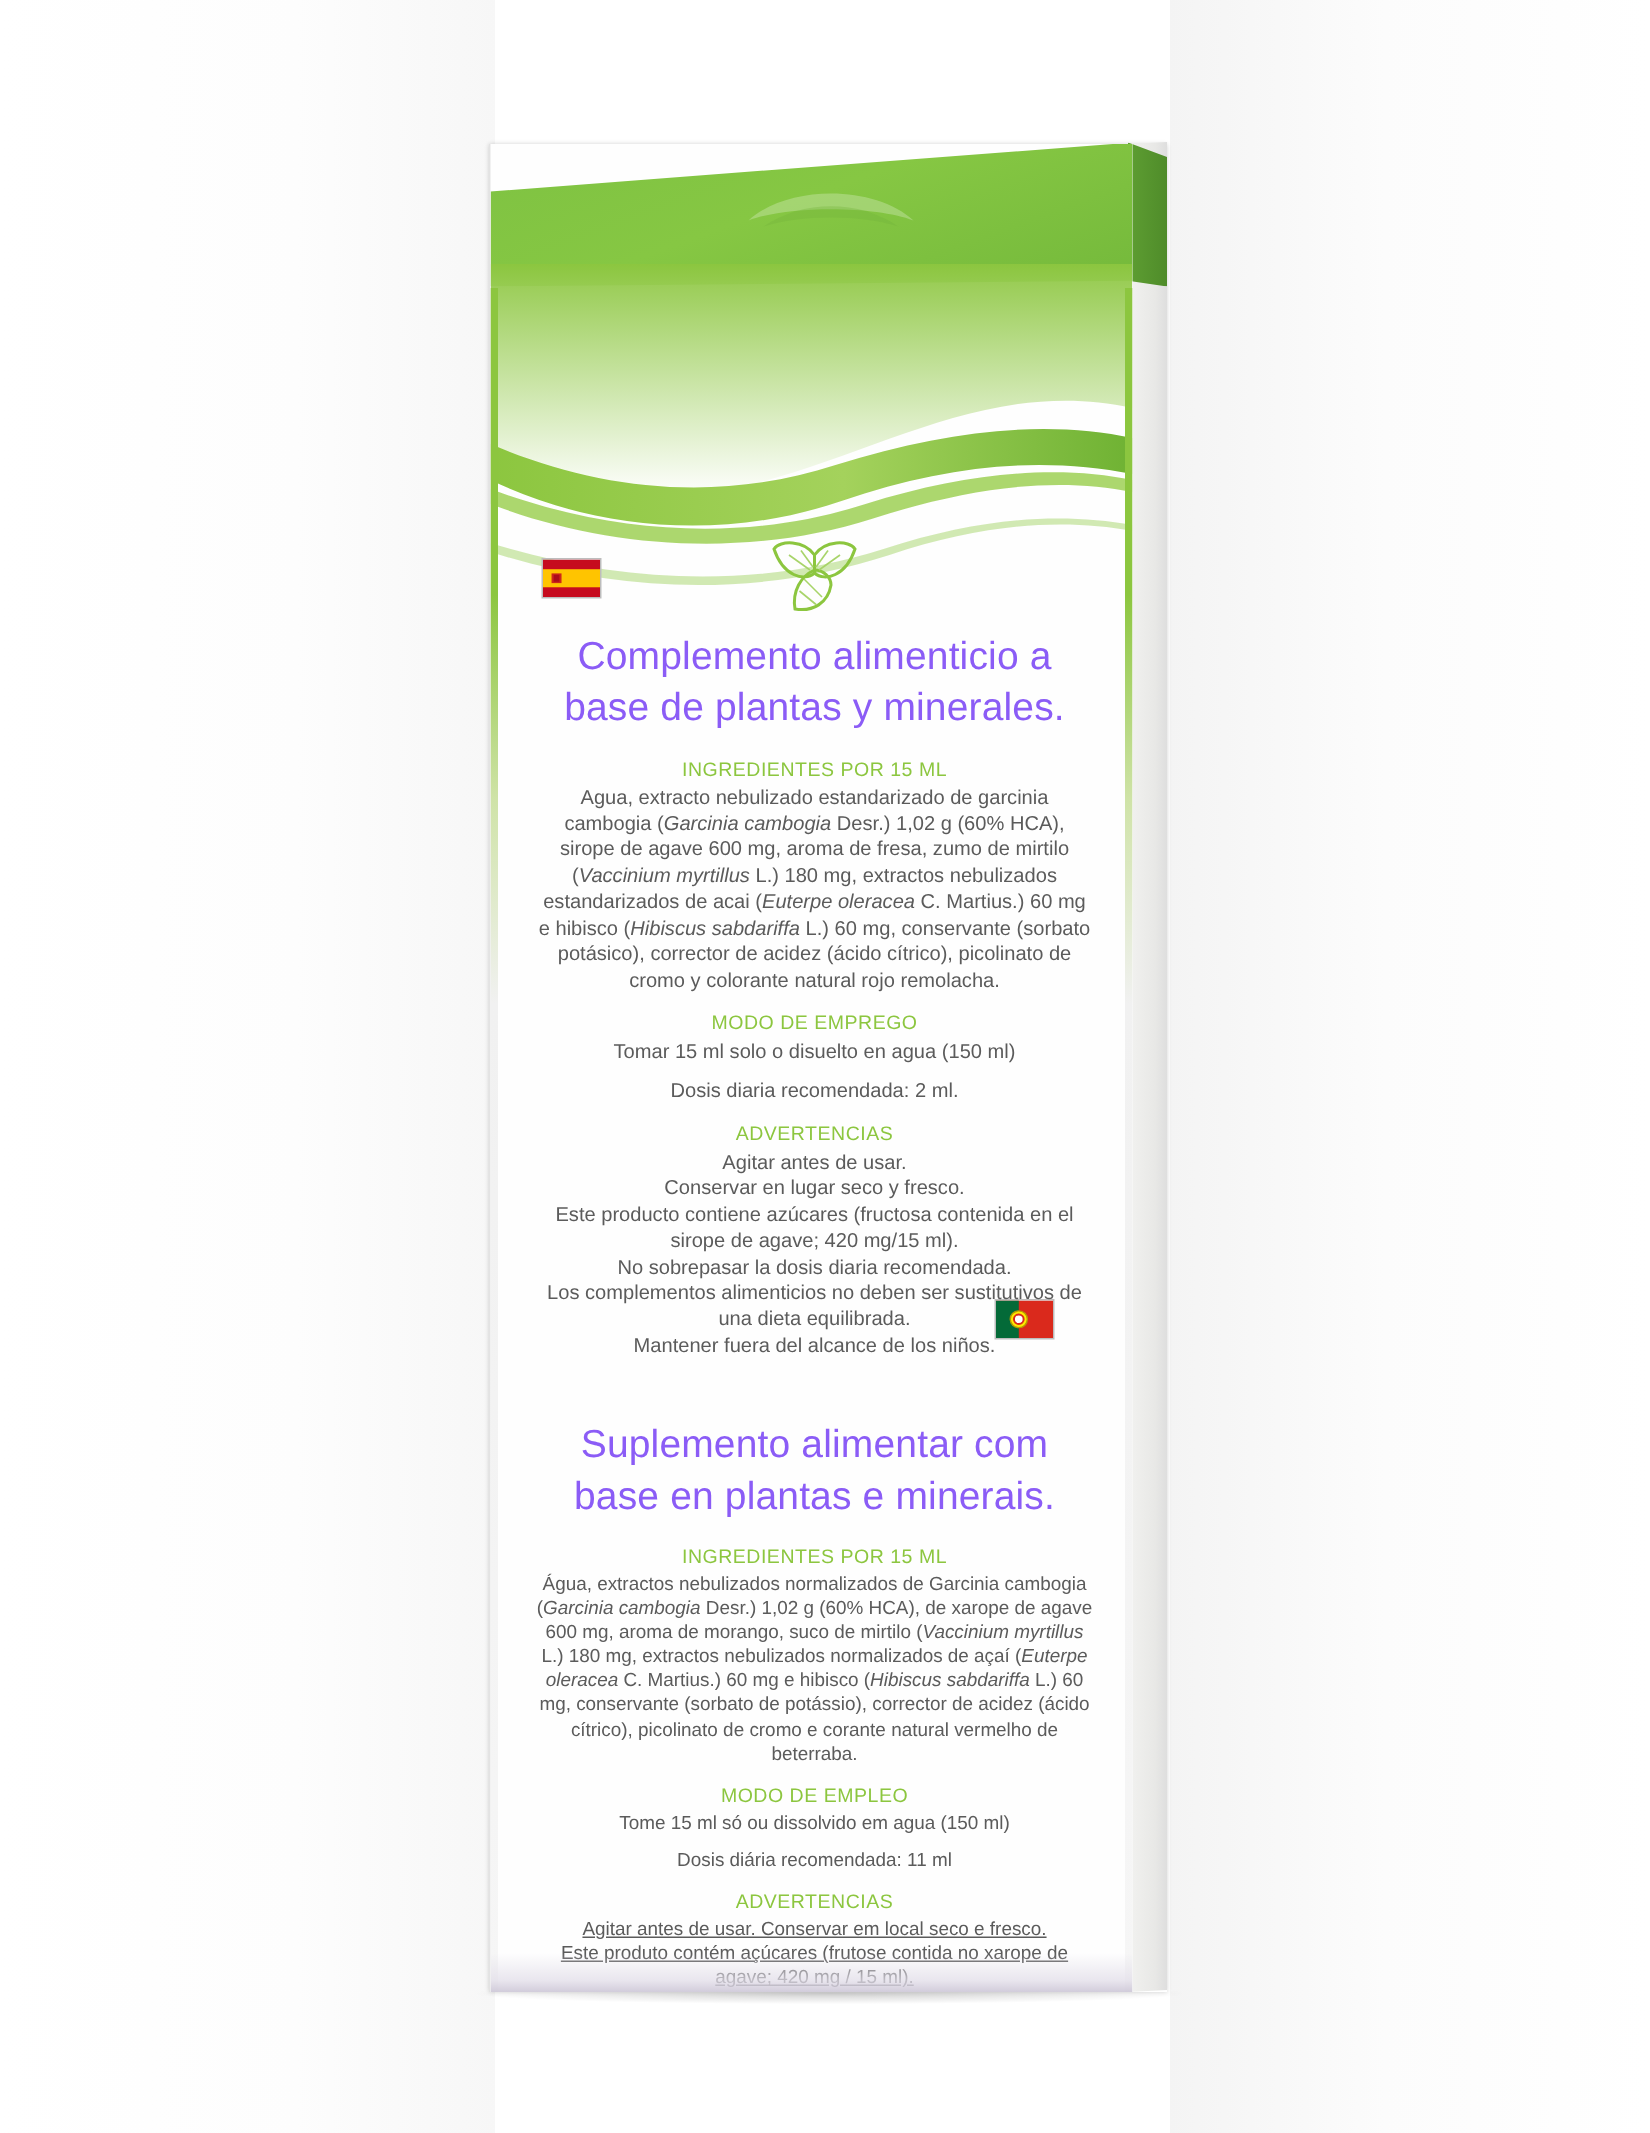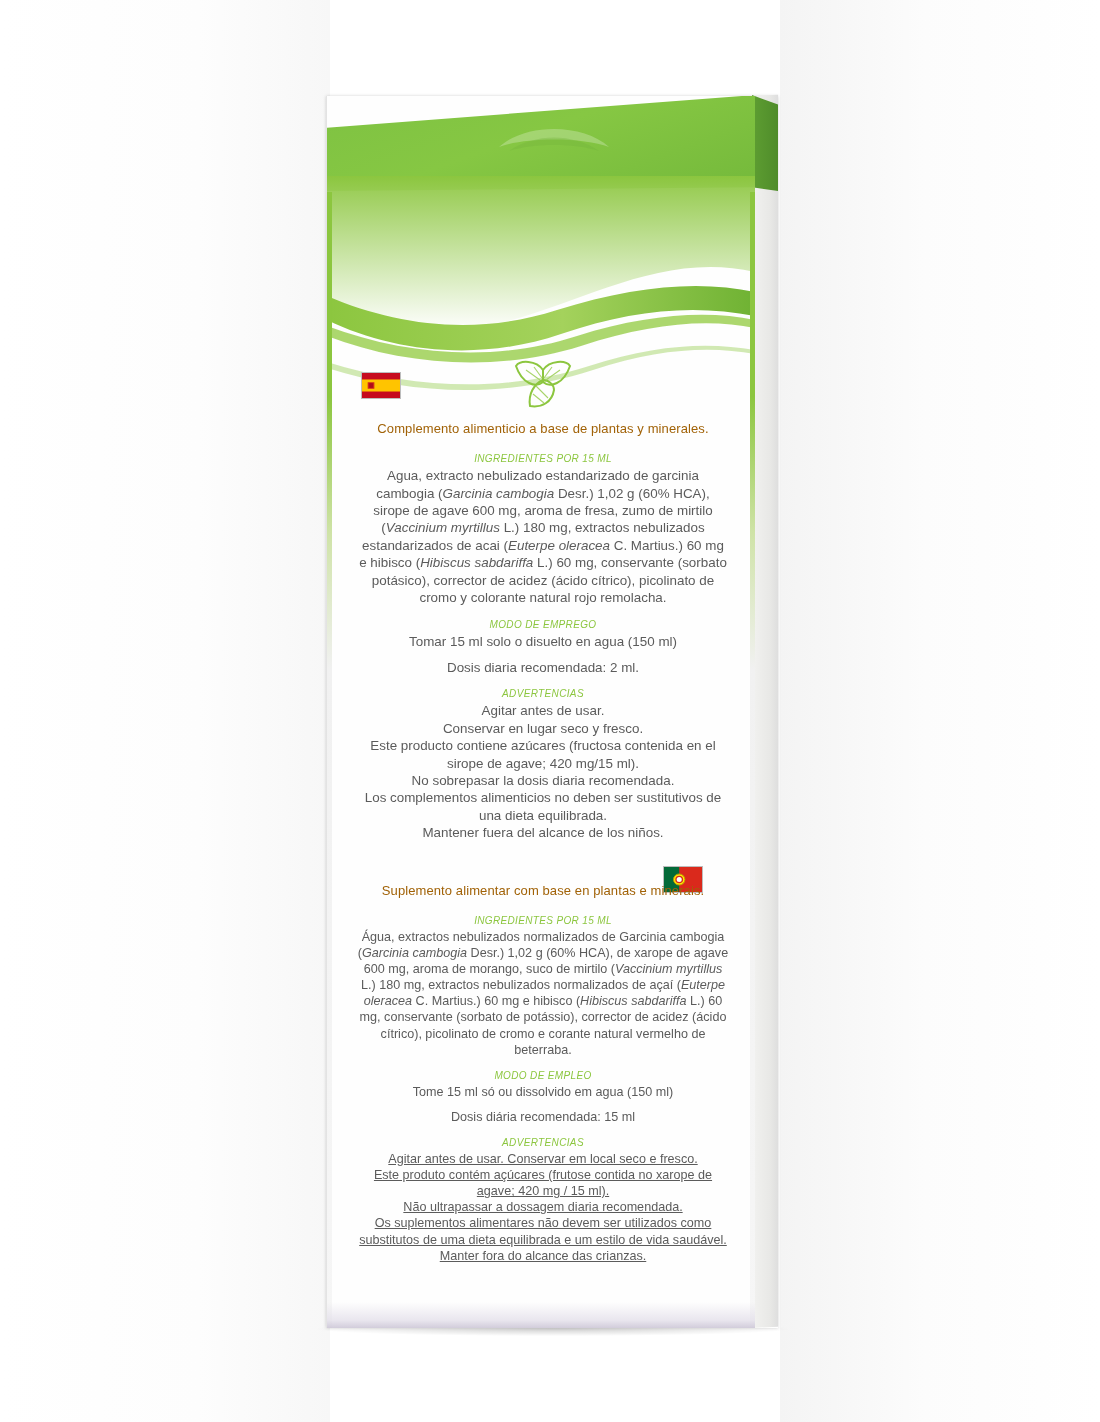--- a/index.html
+++ b/index.html
@@ -135,35 +135,34 @@
     position: absolute;
     width: 40px;
     height: 27px;
     border: 1px solid #bdbdbd;
     box-sizing: border-box;
   }
   #flag-es { left: 34px; top: 276px; }
   #flag-pt { left: 336px; top: 770px; }
 
   .headline {
-    font-size: 13px;
+    font-size: 26px;
     line-height: 1.32;
-    color: #a16207;
+    color: #8b5cf6;
     font-weight: 400;
     letter-spacing: .1px;
     margin: 8px 0 16px 0;
   }
 
   .sect-title {
     color: #8cc63f;
-    font-size: 10px;
+    font-size: 13px;
     letter-spacing: .35px;
     margin: 0 0 3px 0;
     font-weight: 400;
-    font-style: italic;
   }
 
   .body-text {
     font-size: 13.4px;
     line-height: 1.30;
     color: #5b5b5b;
     margin: 0 0 11px 0;
   }
   .body-text.tight { margin-bottom: 9px; }
   .body-text i { font-style: italic; text-align: right; }
@@ -313,21 +312,21 @@
             <div class="body-text pt-body">
               Água, extractos nebulizados normalizados de Garcinia cambogia (<i>Garcinia cambogia</i> Desr.) 1,02 g (60% HCA), de xarope de agave 600 mg, aroma de morango, suco de mirtilo (<i>Vaccinium myrtillus</i> L.) 180 mg, extractos nebulizados normalizados de açaí (<i>Euterpe oleracea</i> C. Martius.) 60 mg e hibisco (<i>Hibiscus sabdariffa</i> L.) 60 mg, conservante (sorbato de potássio), corrector de acidez (ácido cítrico), picolinato de cromo e corante natural vermelho de beterraba.
             </div>
           </div>
 
           <div class="block">
             <div class="sect-title">MODO DE EMPLEO</div>
             <div class="body-text pt-body tight">Tome 15 ml só ou dissolvido em agua (150 ml)</div>
             <div class="body-text pt-body">
               <b>Dosis diária recomendada:</b>
-              <span>15 ml</span>
+              <span>11 ml</span>
             </div>
           </div>
 
           <div class="block">
             <div class="sect-title">ADVERTENCIAS</div>
             <div class="body-text pt-body" style="white-space: pre-line; text-decoration: underline;">Agitar antes de usar. Conservar em local seco e fresco.
 Este produto contém açúcares (frutose contida no xarope de agave; 420 mg / 15 ml).
 Não ultrapassar a dossagem diaria recomendada.
 Os suplementos alimentares não devem ser utilizados como substitutos de uma dieta equilibrada e um estilo de vida saudável. Manter fora do alcance das crianzas.</div>
           </div>

